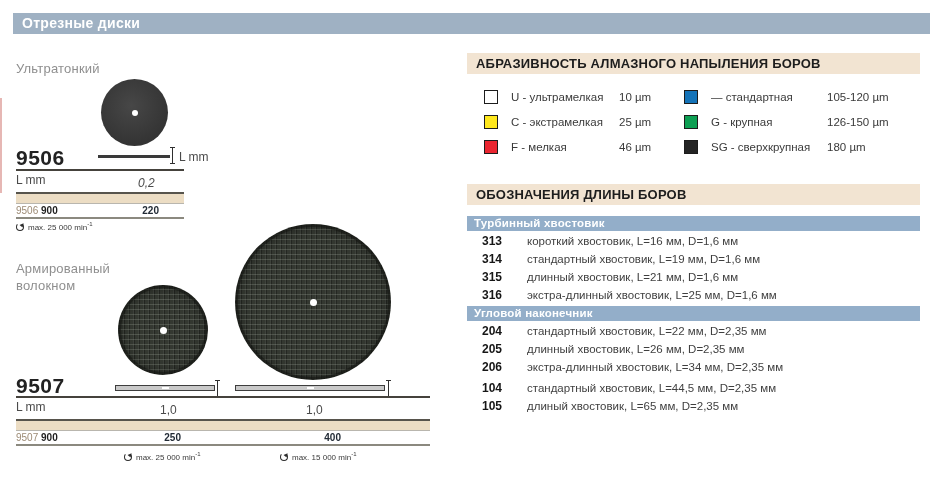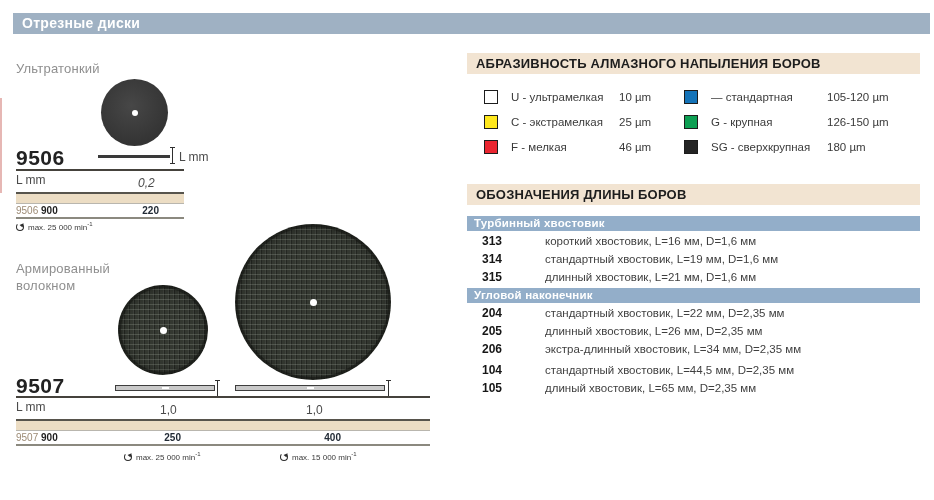--- a/index.html
+++ b/index.html
@@ -71,21 +71,21 @@
   .swatch { width:14px; height:14px; border:1px solid #1c1c1c; margin-right:13px; flex:0 0 auto; }
   .leg-label { width:108px; }
   .leg-col2 .leg-label { width:116px; }
   .leg-val { white-space:nowrap; }
 
   .len-groups { position:absolute; left:467px; top:216px; width:453px; }
   .len-bar { height:15px; line-height:15px; background:#93aec9; color:#ffffff;
     font-size:11.5px; font-weight:bold; padding-left:7px; letter-spacing:0.2px; }
   .len-bar + .len-rows { margin-bottom:0; }
   .len-rows { padding:1px 0 2px 0; }
-  .len-row { display:flex; height:18px; line-height:18px;gap:18px; }
+  .len-row { display:flex; height:18px; line-height:18px; }
   .len-code { width:30px; margin-left:15px; font-size:12px; font-weight:800; color:#161616; }
   .len-desc { margin-left:15px; font-size:11.5px; color:#3f3f3f; }
 </style>
 </head>
 <body>
 
 <div class="page">
 
   <div class="title-bar">Отрезные диски</div>
   <div class="edge-artifact"></div>
@@ -184,20 +184,24 @@
           <span class="len-desc">короткий хвостовик, L=16 мм, D=1,6 мм</span>
         </div>
       <div class="len-row">
           <span class="len-code">314</span>
           <span class="len-desc">стандартный хвостовик, L=19 мм, D=1,6 мм</span>
         </div>
       <div class="len-row">
           <span class="len-code">315</span>
           <span class="len-desc">длинный хвостовик, L=21 мм, D=1,6 мм</span>
         </div>
+      <div class="len-row">
+          <span class="len-code">316</span>
+          <span class="len-desc">экстра-длинный хвостовик, L=25 мм, D=1,6 мм</span>
+        </div>
     </div>
     <div class="len-bar">Угловой наконечник</div>
     <div class="len-rows">
       <div class="len-row">
           <span class="len-code">204</span>
           <span class="len-desc">стандартный хвостовик, L=22 мм, D=2,35 мм</span>
         </div>
       <div class="len-row">
           <span class="len-code">205</span>
           <span class="len-desc">длинный хвостовик, L=26 мм, D=2,35 мм</span>

